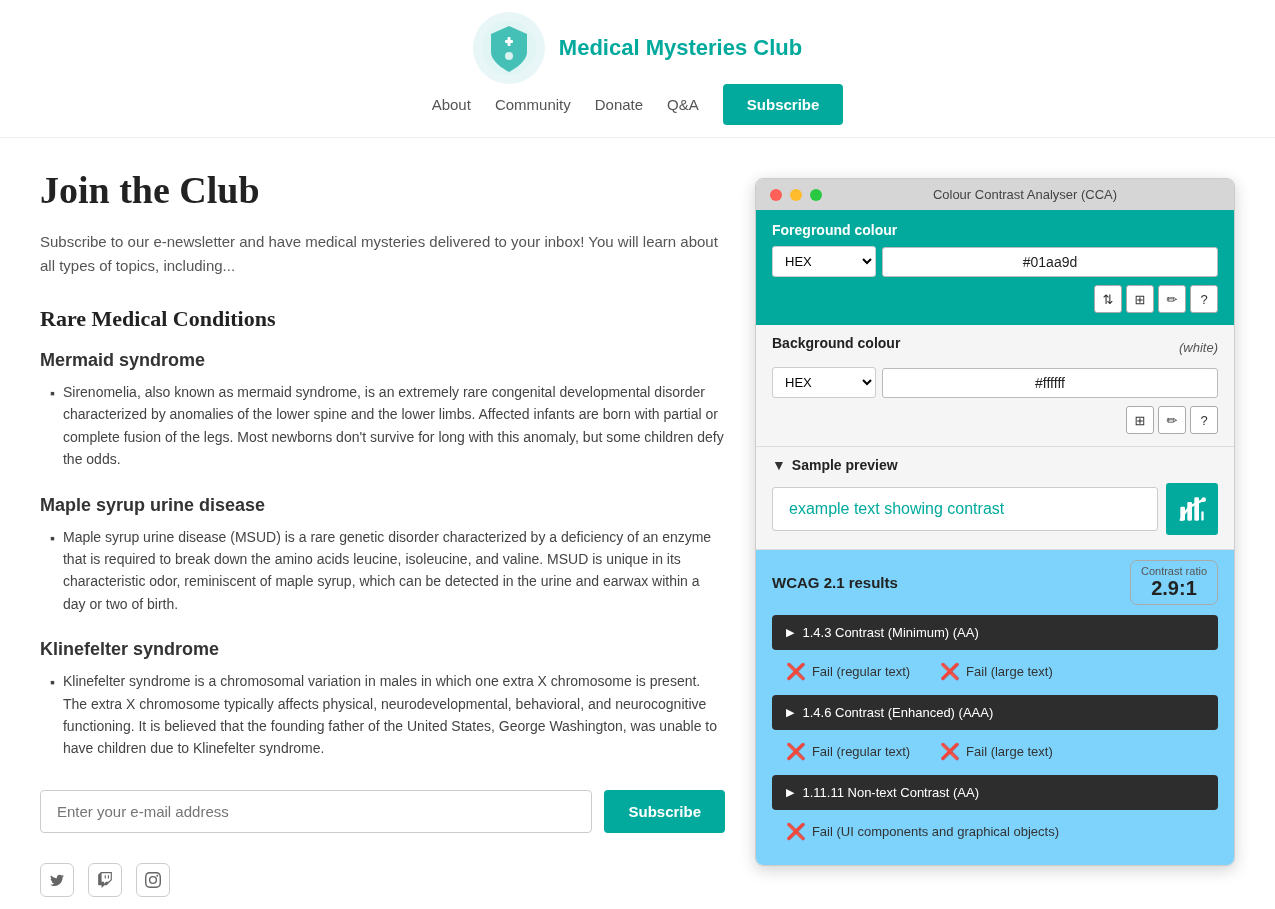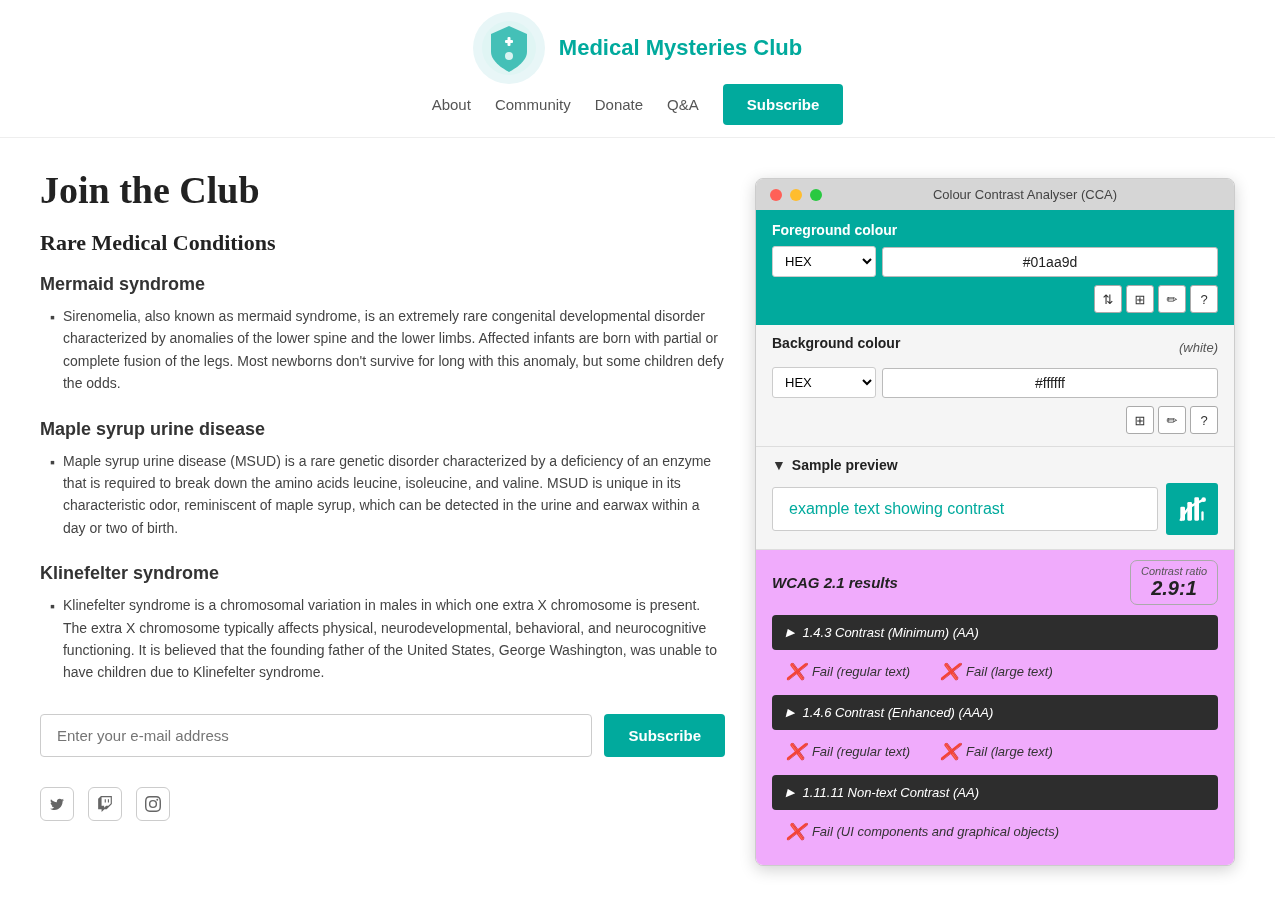--- a/index.html
+++ b/index.html
@@ -302,24 +302,23 @@
       border-radius: 3px;
       width: 52px;
       height: 52px;
       display: flex;
       align-items: center;
       justify-content: center;
       cursor: pointer;
     }
     .chart-icon-svg { width: 28px; height: 28px; }
     .cca-section.results {
-      background: #f0abfc;
+      background: #7dd3fc;
       padding: 10px 16px;
       border-top: 1px solid #ddd;
-      font-style: italic;
     }
     .results-header-row {
       display: flex;
       justify-content: space-between;
       align-items: center;
       margin-bottom: 10px;
     }
     .wcag-label {
       font-size: 15px;
       font-weight: bold;
@@ -396,20 +395,21 @@
     <a class="nav-link" href="#">Donate</a>
     <a class="nav-link" href="#">Q&amp;A</a>
     <button class="subscribe-btn">Subscribe</button>
   </nav>
 </header>
 
 <div class="main-layout">
 
   <div class="left-content">
     <h1 class="page-title">Join the Club</h1>
+    <p class="intro-text">Subscribe to our e-newsletter and have medical mysteries delivered to your inbox! You will learn about all types of topics, including...</p>
 
     <h2 class="section-title">Rare Medical Conditions</h2>
 
     <div class="condition-block">
       <p class="condition-title">Mermaid syndrome</p>
       <ul class="condition-list">
         <li>
             <span>Sirenomelia, also known as mermaid syndrome, is an extremely rare congenital developmental disorder characterized by anomalies of the lower spine and the lower limbs. Affected infants are born with partial or complete fusion of the legs. Most newborns don't survive for long with this anomaly, but some children defy the odds.</span>
           </li>
       </ul>

